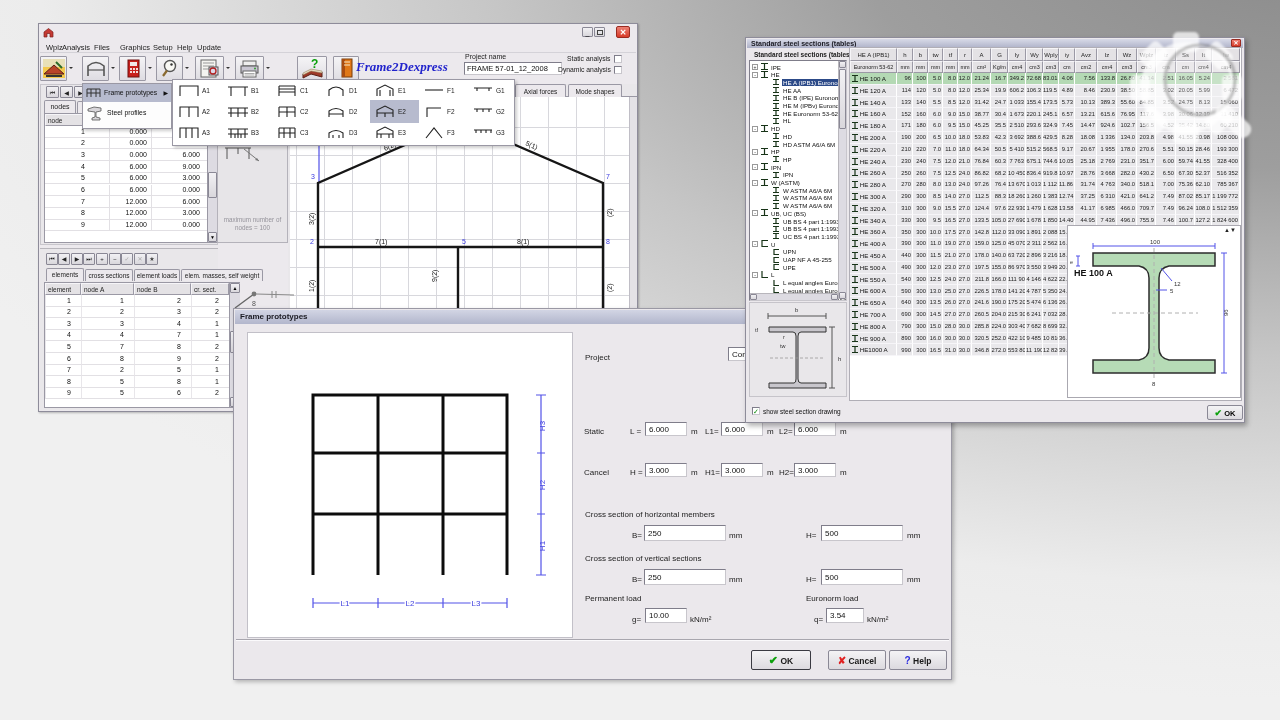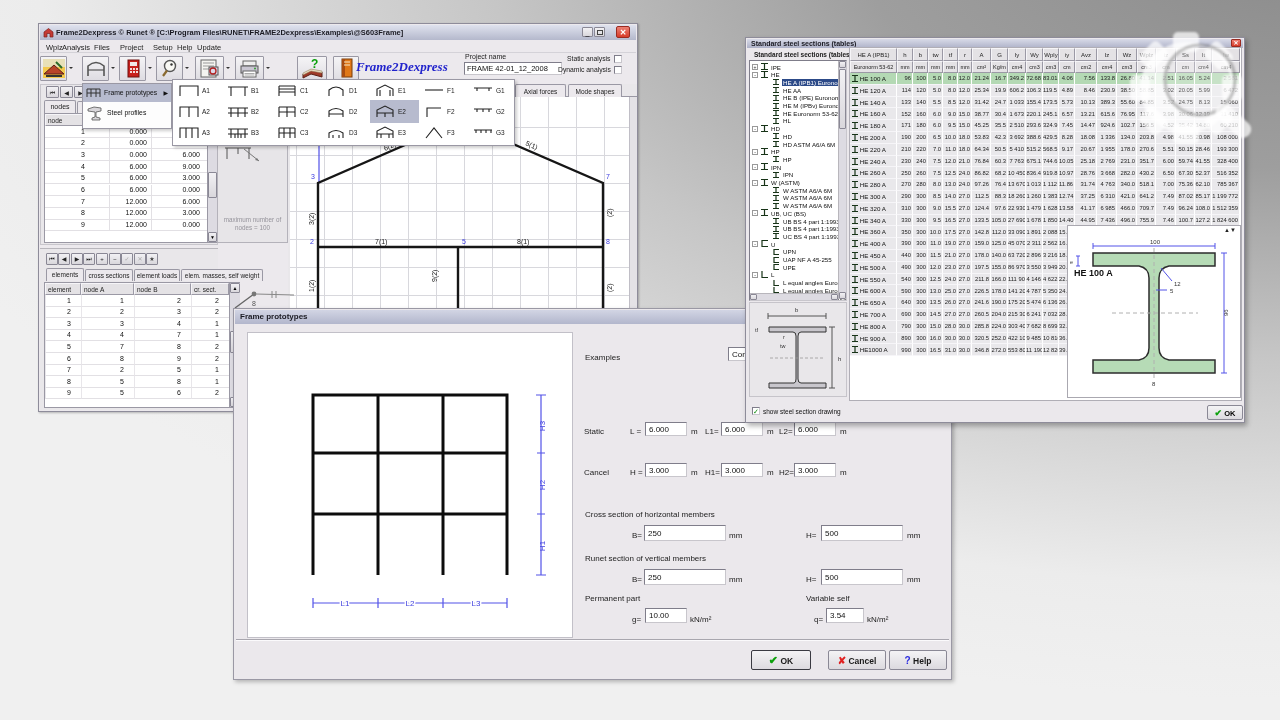--- a/index.html
+++ b/index.html
@@ -8,34 +8,33 @@
 .win{position:absolute;background:#ece9ed;border:1px solid #8e8c9a;box-shadow:1px 1px 2px rgba(0,0,0,.25)}
 .tbar{position:absolute;left:1px;right:1px;top:1px;background:linear-gradient(#dfe2ee,#b4b8cc);color:#1a1a22;font-weight:bold;overflow:hidden;white-space:nowrap}
 .btn3{position:absolute;background:linear-gradient(#f2f1f4,#d9d7dc);border:1px solid #8a8895;border-radius:1px}
 .sunk{background:#fff;border:1px solid #7f7d8a;border-right-color:#c8c6cc;border-bottom-color:#c8c6cc}
 .tab{position:absolute;background:#ece9ed;border:1px solid #9a98a4;border-bottom:none;border-radius:2px 2px 0 0;text-align:center;color:#222}
 .cell{position:absolute;overflow:hidden;white-space:nowrap}
 .hdrcell{position:absolute;background:#e4e2e5;border-top:1px solid #f6f5f8;border-left:1px solid #f6f5f8;border-right:1px solid #9b99a5;border-bottom:1px solid #9b99a5;color:#222;text-align:center;overflow:hidden}
 </style></head><body>
 <div id="stage">
 <div class="win" style="left:38px;top:23px;width:600px;height:389px">
-      <div class="tbar" style="height:15px;font-size:7.5px;line-height:15px;padding-left:16px">Frame2Dexpress © Runet ® [C:\Program Files\RUNET\FRAME2Dexpress\Examples\@S603Frame]</div>
       <svg class="abs" style="left:4px;top:3px" width="11" height="11" viewBox="0 0 11 11">
         <path d="M1 10 1 5 5.5 1.5 10 5 10 10 7 10 7 6.5 4 6.5 4 10Z" fill="#c43a34" stroke="#7c1f1c" stroke-width=".7"></path>
       </svg>
       <div class="btn3" style="right:44px;top:3px;width:11px;height:10px;font-size:7px;text-align:center;line-height:9px">_</div>
       <div class="btn3" style="right:32px;top:3px;width:11px;height:10px">
         <div class="abs" style="left:2px;top:2px;width:6px;height:5px;border:1px solid #444"></div>
       </div>
       <div class="abs" style="right:7px;top:2px;width:14px;height:12px;background:linear-gradient(#ec8074,#d83a28);border:1px solid #9a2a20;border-radius:2px;color:#fff;font-size:8px;font-weight:bold;text-align:center;line-height:11px">✕</div>
       <div class="abs" style="left:1px;right:1px;top:16px;height:13px;background:#ece9ed;border-bottom:1px solid #d4d2d8;font-size:7.5px;color:#1c1c1c">
         <span class="abs" style="left:6px;top:3px">Wplz</span>
         <span class="abs" style="left:22px;top:3px">Analysis</span>
         <span class="abs" style="left:54px;top:3px">Files</span>
-        <span class="abs" style="left:80px;top:3px">Project</span>
+        <span class="abs" style="left:80px;top:3px">Graphics</span>
         <span class="abs" style="left:113px;top:3px">Setup</span>
         <span class="abs" style="left:137px;top:3px">Help</span>
         <span class="abs" style="left:157px;top:3px">Update</span>
       </div>
       <div class="abs" style="left:1px;right:1px;top:29px;height:32px;background:#ece9ed;border-bottom:1px solid #cfccd4"></div>
     </div>
     <div class="abs" style="left:40px;top:56px;width:27px;height:25px;background:linear-gradient(#f5f4f6,#dedce2);border:1px solid #9a98a4;border-radius:1px">
       <svg width="24" height="21" style="position:absolute;left:1px;top:1px">
         <rect x="1" y="1" width="22" height="19" fill="#f3c84e"></rect>
         <rect x="1" y="1" width="22" height="8" fill="#e8e0b8"></rect>
@@ -103,21 +102,21 @@
     </div>
     <div class="abs" style="left:333px;top:56px;width:26px;height:26px;background:linear-gradient(#f5f4f6,#dedce2);border:1px solid #9a98a4;border-radius:1px">
       <svg width="24" height="23" style="position:absolute;left:1px;top:0px">
         <rect x="7" y="2" width="10" height="18" fill="#e07818" stroke="#7a3c08"></rect>
         <rect x="7" y="2" width="3" height="18" fill="#a84c10"></rect>
         <path d="M9 5 h6 M9 8h6" stroke="#f8e8c8"></path>
       </svg>
     </div>
     <div class="abs" style="left:356px;top:59px;width:104px;font-family:'Liberation Serif',serif;font-style:italic;font-weight:bold;font-size:13px;color:#2224cc">Frame2Dexpress</div>
     <div class="abs" style="left:465px;top:53px;font-size:7px;color:#222">Project name</div>
-    <div class="abs sunk" style="left:464px;top:62px;width:98px;height:13px;font-size:7.5px;line-height:12px;padding-left:2px;color:#111">FRAME 42-01_12_2008</div>
+    <div class="abs sunk" style="left:464px;top:62px;width:98px;height:13px;font-size:7.5px;line-height:12px;padding-left:2px;color:#111">FRAME 57-01_12_2008</div>
     <div class="abs" style="left:567px;top:55px;font-size:6.8px;color:#222">Static analysis</div>
     <div class="abs sunk" style="left:614px;top:55px;width:8px;height:8px"></div>
     <div class="abs" style="left:558px;top:66px;font-size:6.8px;color:#222">Dynamic analysis</div>
     <div class="abs sunk" style="left:614px;top:66px;width:8px;height:8px"></div>
     <div class="abs" style="left:40px;top:84px;width:178px;height:161px;background:#e9e7ea;border:1px solid #c8c6cc"></div>
     <div class="btn3" style="left:46px;top:86px;width:13px;height:12px;font-size:6px;text-align:center;line-height:12px;color:#222">⏮</div>
     <div class="btn3" style="left:60px;top:86px;width:13px;height:12px;font-size:6px;text-align:center;line-height:12px;color:#222">◀</div>
     <div class="btn3" style="left:74px;top:86px;width:13px;height:12px;font-size:6px;text-align:center;line-height:12px;color:#222">▶</div>
     <div class="tab" style="left:44px;top:100px;width:32px;height:13px;font-size:7px;line-height:12px">nodes</div>
     <div class="tab" style="left:77px;top:101px;width:22px;height:12px;font-size:7px;line-height:12px">su</div>
@@ -379,21 +378,21 @@
           <path d="M294 63 V243 M289 63 H299 M289 243 H299 M290 121 H298 M290 182 H298"></path>
           <path d="M66 271 H260 M66 266 V276 M131 266 V276 M196 266 V276 M260 266 V276"></path>
         </g>
         <text x="298" y="94" font-size="8" fill="#4343e0" transform="rotate(-90 298 94)" text-anchor="middle">H3</text>
         <text x="298" y="153" font-size="8" fill="#4343e0" transform="rotate(-90 298 153)" text-anchor="middle">H2</text>
         <text x="298" y="214" font-size="8" fill="#4343e0" transform="rotate(-90 298 214)" text-anchor="middle">H1</text>
         <text x="98" y="274" font-size="8" fill="#4343e0" text-anchor="middle" style="paint-order:stroke;stroke:#fff;stroke-width:3">L1</text>
         <text x="163" y="274" font-size="8" fill="#4343e0" text-anchor="middle" style="paint-order:stroke;stroke:#fff;stroke-width:3">L2</text>
         <text x="229" y="274" font-size="8" fill="#4343e0" text-anchor="middle" style="paint-order:stroke;stroke:#fff;stroke-width:3">L3</text>
       </svg>
-      <div class="abs" style="left:351px;top:44px;font-size:8px;color:#1c1c1c">Examples</div>
+      <div class="abs" style="left:351px;top:44px;font-size:8px;color:#1c1c1c">Project</div>
       <div class="abs sunk" style="left:494px;top:38px;width:110px;height:14px;font-size:8px;line-height:13px;padding-left:3px;color:#111">Concrete</div>
       <div class="abs" style="left:350px;top:118px;font-size:8px;color:#1c1c1c">Static</div>
       <div class="abs" style="left:396px;top:118px;font-size:8px;color:#1c1c1c">L =</div>
       <div class="abs sunk" style="left:411px;top:113px;width:42px;height:14px;font-size:8px;line-height:13px;padding-left:3px;color:#111">6.000</div>
       <div class="abs" style="left:457px;top:118px;font-size:8px;color:#1c1c1c">m</div>
       <div class="abs" style="left:471px;top:118px;font-size:8px;color:#1c1c1c">L1=</div>
       <div class="abs sunk" style="left:487px;top:113px;width:42px;height:14px;font-size:8px;line-height:13px;padding-left:3px;color:#111">6.000</div>
       <div class="abs" style="left:533px;top:118px;font-size:8px;color:#1c1c1c">m</div>
       <div class="abs" style="left:545px;top:118px;font-size:8px;color:#1c1c1c">L2=</div>
       <div class="abs sunk" style="left:560px;top:113px;width:42px;height:14px;font-size:8px;line-height:13px;padding-left:3px;color:#111">6.000</div>
@@ -408,32 +407,32 @@
       <div class="abs" style="left:545px;top:159px;font-size:8px;color:#1c1c1c">H2=</div>
       <div class="abs sunk" style="left:560px;top:154px;width:42px;height:14px;font-size:8px;line-height:13px;padding-left:3px;color:#111">3.000</div>
       <div class="abs" style="left:606px;top:159px;font-size:8px;color:#1c1c1c">m</div>
       <div class="abs" style="left:351px;top:201px;font-size:8px;color:#1c1c1c">Cross section of horizontal members</div>
       <div class="abs" style="left:398px;top:222px;font-size:8px;color:#1c1c1c">B=</div>
       <div class="abs sunk" style="left:410px;top:216px;width:82px;height:16px;font-size:8px;line-height:15px;padding-left:3px;color:#111">250</div>
       <div class="abs" style="left:495px;top:222px;font-size:8px;color:#1c1c1c">mm</div>
       <div class="abs" style="left:572px;top:222px;font-size:8px;color:#1c1c1c">H=</div>
       <div class="abs sunk" style="left:587px;top:216px;width:82px;height:16px;font-size:8px;line-height:15px;padding-left:3px;color:#111">500</div>
       <div class="abs" style="left:673px;top:222px;font-size:8px;color:#1c1c1c">mm</div>
-      <div class="abs" style="left:351px;top:245px;font-size:8px;color:#1c1c1c">Runet section of vertical members</div>
+      <div class="abs" style="left:351px;top:245px;font-size:8px;color:#1c1c1c">Cross section of vertical sections</div>
       <div class="abs" style="left:398px;top:266px;font-size:8px;color:#1c1c1c">B=</div>
       <div class="abs sunk" style="left:410px;top:260px;width:82px;height:16px;font-size:8px;line-height:15px;padding-left:3px;color:#111">250</div>
       <div class="abs" style="left:495px;top:266px;font-size:8px;color:#1c1c1c">mm</div>
       <div class="abs" style="left:572px;top:266px;font-size:8px;color:#1c1c1c">H=</div>
       <div class="abs sunk" style="left:587px;top:260px;width:82px;height:16px;font-size:8px;line-height:15px;padding-left:3px;color:#111">500</div>
       <div class="abs" style="left:673px;top:266px;font-size:8px;color:#1c1c1c">mm</div>
-      <div class="abs" style="left:351px;top:285px;font-size:8px;color:#1c1c1c">Permanent part</div>
+      <div class="abs" style="left:351px;top:285px;font-size:8px;color:#1c1c1c">Permanent load</div>
       <div class="abs" style="left:398px;top:306px;font-size:8px;color:#1c1c1c">g=</div>
       <div class="abs sunk" style="left:411px;top:299px;width:42px;height:15px;font-size:8px;line-height:14px;padding-left:3px;color:#111">10.00</div>
       <div class="abs" style="left:456px;top:306px;font-size:8px;color:#1c1c1c">kN/m²</div>
-      <div class="abs" style="left:572px;top:285px;font-size:8px;color:#1c1c1c">Variable self</div>
+      <div class="abs" style="left:572px;top:285px;font-size:8px;color:#1c1c1c">Euronorm load</div>
       <div class="abs" style="left:580px;top:306px;font-size:8px;color:#1c1c1c">q=</div>
       <div class="abs sunk" style="left:592px;top:299px;width:38px;height:15px;font-size:8px;line-height:14px;padding-left:3px;color:#111">3.54</div>
       <div class="abs" style="left:633px;top:306px;font-size:8px;color:#1c1c1c">kN/m²</div>
       <div class="abs" style="left:2px;right:2px;top:330px;height:2px;border-top:1px solid #a8a6ae;border-bottom:1px solid #fbfafc"></div>
       <div class="abs" style="left:517px;top:341px;width:60px;height:20px;background:linear-gradient(#f4f3f5,#dcdadf);border:1.5px solid #3a3a42;border-radius:2px;font-size:8.5px;font-weight:bold;color:#1a1a1a;text-align:center;line-height:19px"><span style="color:#0ca00c;font-size:11px">✔</span>&nbsp;OK</div>
       <div class="abs" style="left:594px;top:341px;width:58px;height:20px;background:linear-gradient(#f4f3f5,#dcdadf);border:1px solid #8a8895;border-radius:2px;font-size:8.5px;font-weight:bold;color:#1a1a1a;text-align:center;line-height:19px"><span style="color:#e02020;font-size:10px">✘</span>&nbsp;Cancel</div>
       <div class="abs" style="left:655px;top:341px;width:58px;height:20px;background:linear-gradient(#f4f3f5,#dcdadf);border:1px solid #8a8895;border-radius:2px;font-size:8.5px;font-weight:bold;color:#1a1a1a;text-align:center;line-height:19px"><span style="color:#2a2ae0;font-size:10px">?</span>&nbsp;Help</div>
     </div>
     <div class="abs" style="left:745px;top:37px;width:500px;height:386px;background:#ebe8ec;border:1px solid #8e8c9a;box-shadow:2px 3px 5px rgba(0,0,0,.3)">
       <div class="tbar" style="height:9px;font-size:7px;line-height:9px;padding-left:4px;background:linear-gradient(#d8dae8,#aeb2c8)">Standard steel sections (tables)</div>

